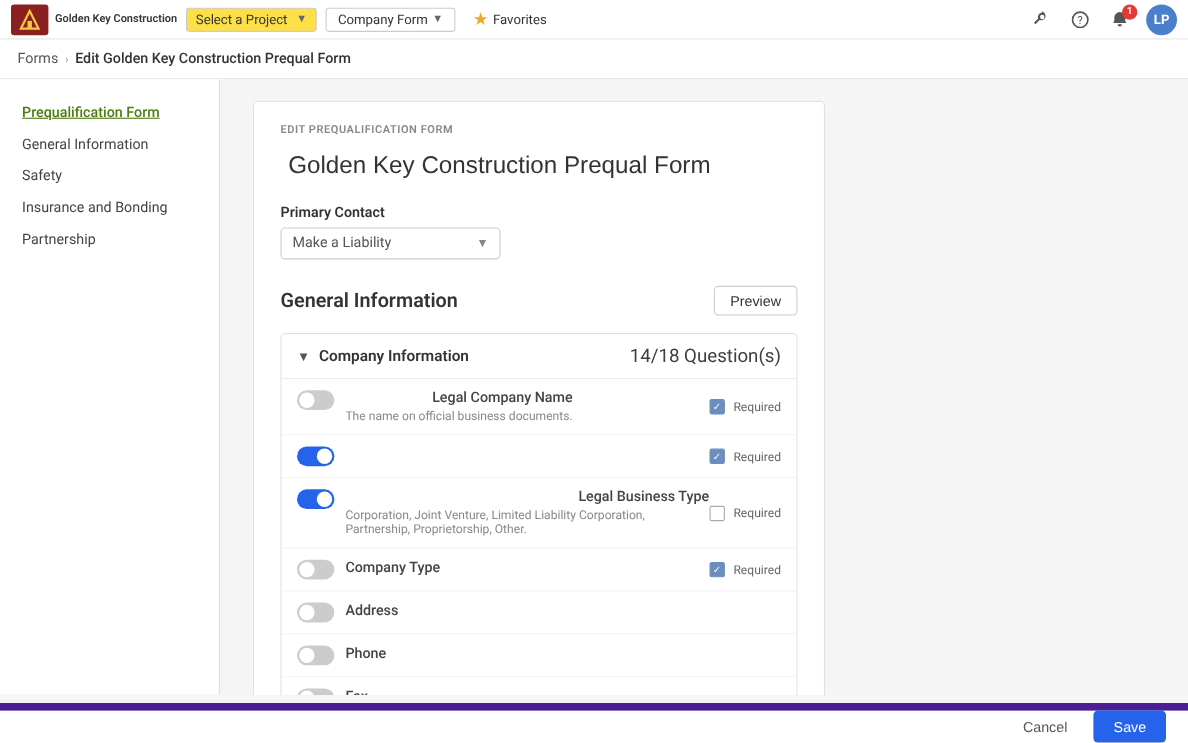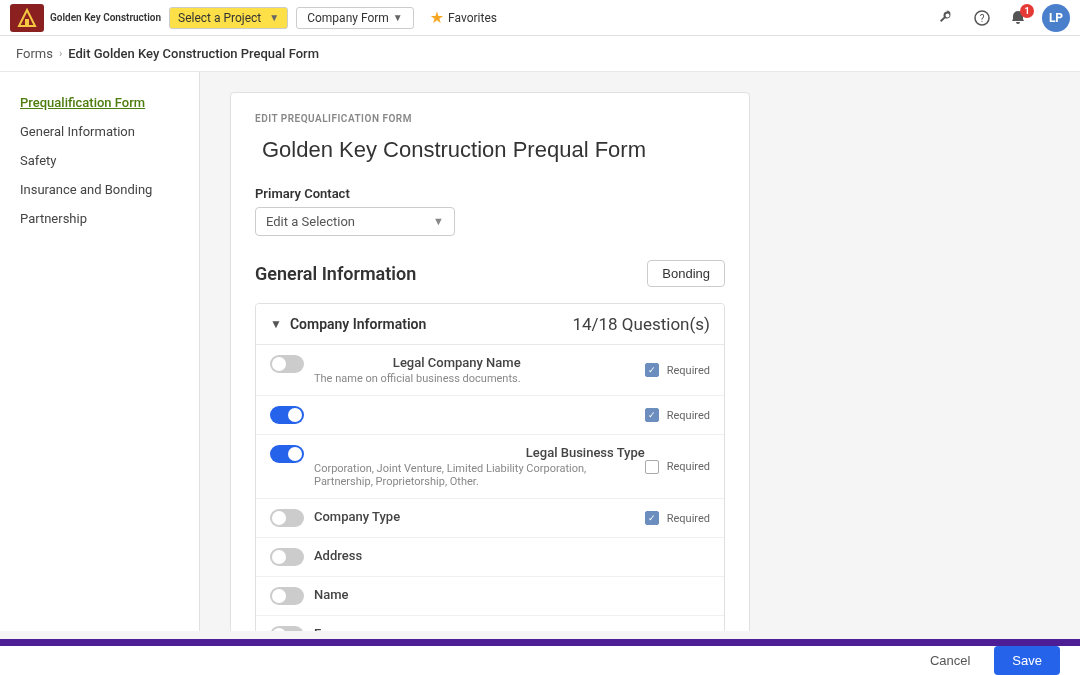--- a/index.html
+++ b/index.html
@@ -462,28 +462,28 @@
 
   <div class="content-area">
     <div class="form-card">
 
       <div class="edit-label">EDIT PREQUALIFICATION FORM</div>
 
       <input class="form-title-input" type="text" value="Golden Key Construction Prequal Form" style="">
 
       <div class="primary-contact-label">Primary Contact</div>
       <div class="select-dropdown">
-        <span>Edit a Selection</span>
+        <span>Make a Liability</span>
         <span class="arrow">▼</span>
       </div>
 
       
       <div class="section-header-row">
         <div class="section-title">General Information</div>
-        <button class="preview-btn">Bonding</button>
+        <button class="preview-btn">Preview</button>
       </div>
 
       
       <div class="company-section">
         <div class="company-section-header">
           <div class="company-section-title-row">
             <span class="chevron-down">▼</span>
             <span class="company-section-title">Company Information</span>
           </div>
           <span class="question-count">14/18 Question(s)</span>
@@ -565,21 +565,21 @@
           <div class="field-right"></div>
         </div>
 
         <div class="field-row">
           <div class="field-left">
             <label class="toggle off">
               <input type="checkbox" style="">
               <span class="toggle-slider"></span>
             </label>
             <div class="field-info">
-              <div class="field-name">Name</div>
+              <div class="field-name">Phone</div>
             </div>
           </div>
           <div class="field-right"></div>
         </div>
 
         <div class="field-row">
           <div class="field-left">
             <label class="toggle off">
               <input type="checkbox" style="">
               <span class="toggle-slider"></span>

